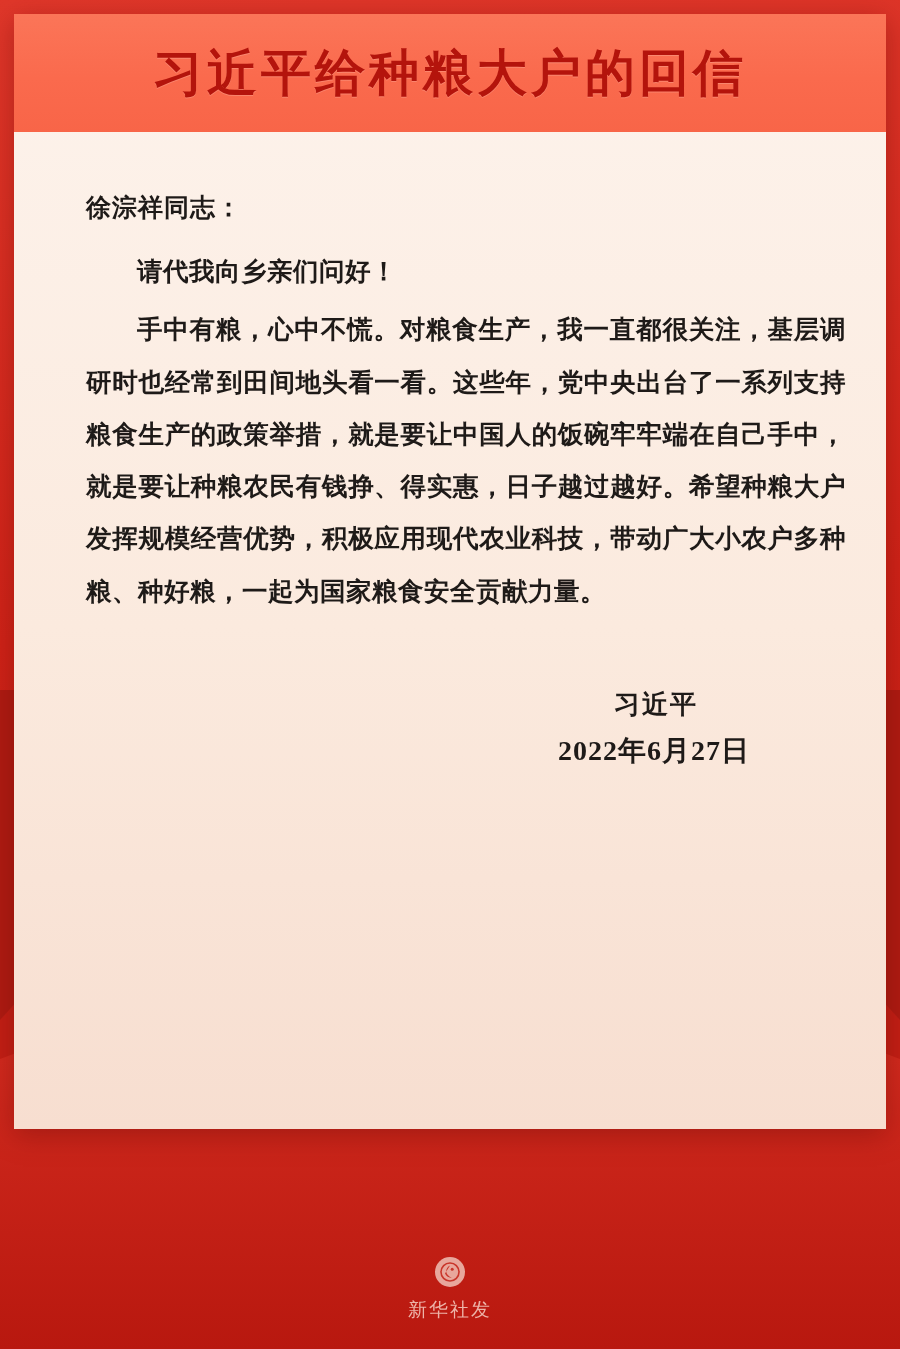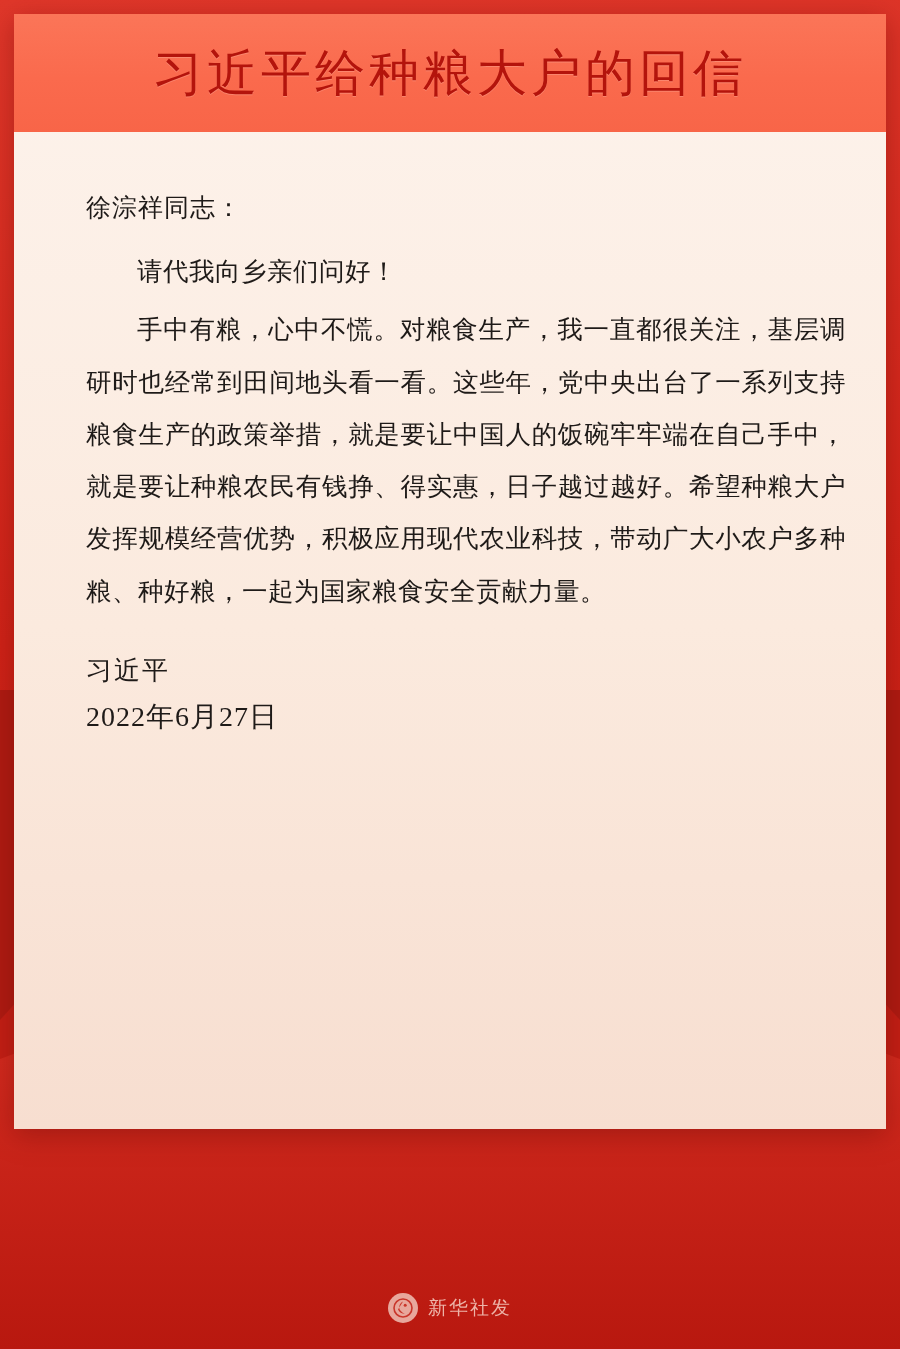--- a/index.html
+++ b/index.html
@@ -95,47 +95,49 @@
   }
   .letter-header {
     height: 118px;
     background: linear-gradient(180deg, #fb7558 0%, #fa6a4d 55%, #f86548 100%);
     display: flex;
     align-items: center;
     justify-content: center;
   }
   .letter-title {
     font-family: "Liberation Serif", "DejaVu Serif", serif;
-    font-weight: 400;
+    font-weight: 700;
     font-size: 50px;
     letter-spacing: 4px;
     color: #b4140c;
     text-shadow: 0 1px 0 rgba(255,255,255,0.18);
   }
 
   .letter-body {
     padding: 56px 40px 0 72px;
     color: #1e1a18;
+    font-weight: bold;
   }
   .salutation {
     font-size: 25px;
     line-height: 1.6;
     margin: 0 0 18px 0;
     letter-spacing: 1px;
   }
   .para {
     font-size: 25.5px;
     line-height: 2.05;
     margin: 0 0 6px 0;
     text-indent: 2em;
     text-align: justify;
     letter-spacing: 0.5px;
   }
   .signature-block {
-    margin-top: 31px;
+    margin-top: 65px;
+    text-align: right;
     padding-right: 148px;
   }
   .sign-name {
     font-size: 26px;
     letter-spacing: 2px;
     line-height: 1.7;
   }
   .sign-date {
     font-size: 28px;
     letter-spacing: 1px;
@@ -146,20 +148,21 @@
   
   .credit {
     position: absolute;
     left: 0;
     right: 0;
     bottom: 26px;
     display: flex;
     align-items: center;
     justify-content: center;
     gap: 10px;
+    flex-direction: column;
   }
   .credit-logo {
     width: 30px;
     height: 30px;
     border-radius: 50%;
     background: #e8a79c;
     display: flex;
     align-items: center;
     justify-content: center;
   }

